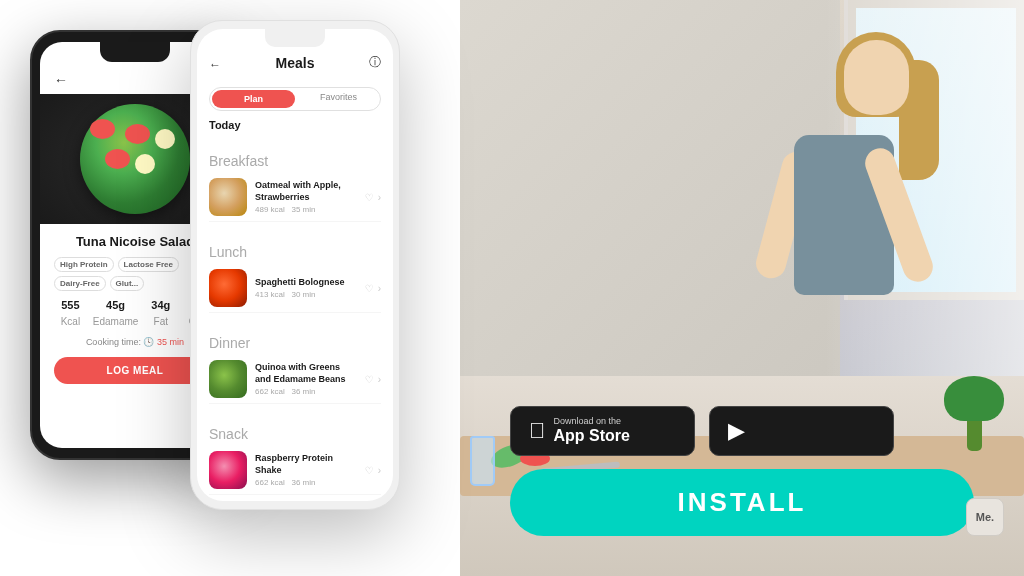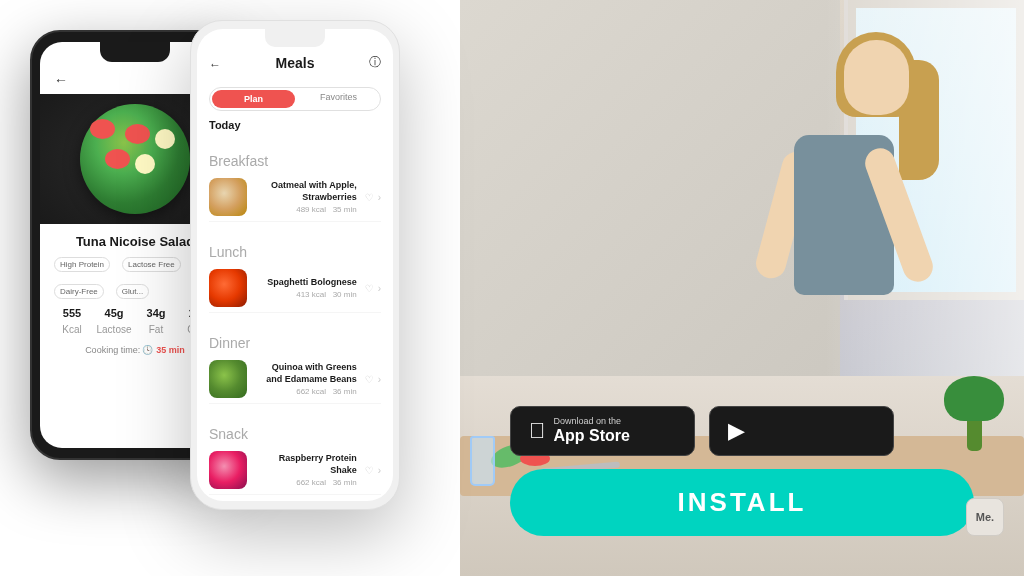--- a/index.html
+++ b/index.html
@@ -152,23 +152,24 @@
     .meal-title {
       font-size: 13px;
       font-weight: 700;
       color: #1a1a1a;
       text-align: center;
       margin-bottom: 8px;
     }
 
     .tags-row {
       display: flex;
-      gap: 12px;
+      gap: 4px;
       flex-wrap: wrap;
       margin-bottom: 8px;
+      font-weight: bold;
     }
 
     .tag {
       font-size: 8px;
       padding: 2px 5px;
       border: 1px solid #ddd;
       border-radius: 10px;
       color: #666;
       white-space: nowrap;
     }
@@ -198,21 +199,21 @@
 
     .cooking-time {
       font-size: 9px;
       color: #888;
       text-align: center;
       margin-bottom: 10px;
     }
 
     .cooking-time span {
       color: #ef5350;
-      font-weight: 700;
+      font-weight: 400;
     }
 
     .log-meal-btn {
       width: 100%;
       padding: 8px;
       background: #ef5350;
       color: white;
       border: none;
       border-radius: 20px;
       font-size: 10px;
@@ -309,21 +310,20 @@
       color: #aaa;
       margin: 22px 0 4px;
     }
 
     .meal-item {
       display: flex;
       align-items: center;
       gap: 8px;
       padding: 5px 0;
       border-bottom: 1px solid #f5f5f5;
-      text-align: right;
     }
 
     .meal-thumb {
       width: 38px;
       height: 38px;
       border-radius: 8px;
       flex-shrink: 0;
       overflow: hidden;
     }
 
@@ -729,34 +729,35 @@
           <span class="tag">Dairy-Free</span>
           <span class="tag">Glut...</span>
         </div>
         <div class="nutrients-row">
           <div class="nutrient-box">
             <span class="nutrient-value">555</span>
             <span class="nutrient-label">Kcal</span>
           </div>
           <div class="nutrient-box">
             <span class="nutrient-value">45g</span>
-            <span class="nutrient-label">Lactose</span>
+            <span class="nutrient-label">Edamame</span>
           </div>
           <div class="nutrient-box">
             <span class="nutrient-value">34g</span>
             <span class="nutrient-label">Fat</span>
           </div>
           <div class="nutrient-box">
             <span class="nutrient-value">17g</span>
             <span class="nutrient-label">Carb</span>
           </div>
         </div>
         <div class="cooking-time">
           Cooking time: 🕓 <span>35 min</span>
         </div>
+        <button class="log-meal-btn">LOG MEAL</button>
       </div>
     </div>
   </div>
 
   <div class="phone-front">
     <div class="phone-front-screen">
       <div class="phone-front-notch"></div>
       <div class="meals-header">
         <span style="font-size:12px; color:#333;">←</span>
         <span class="meals-title">Meals</span>

